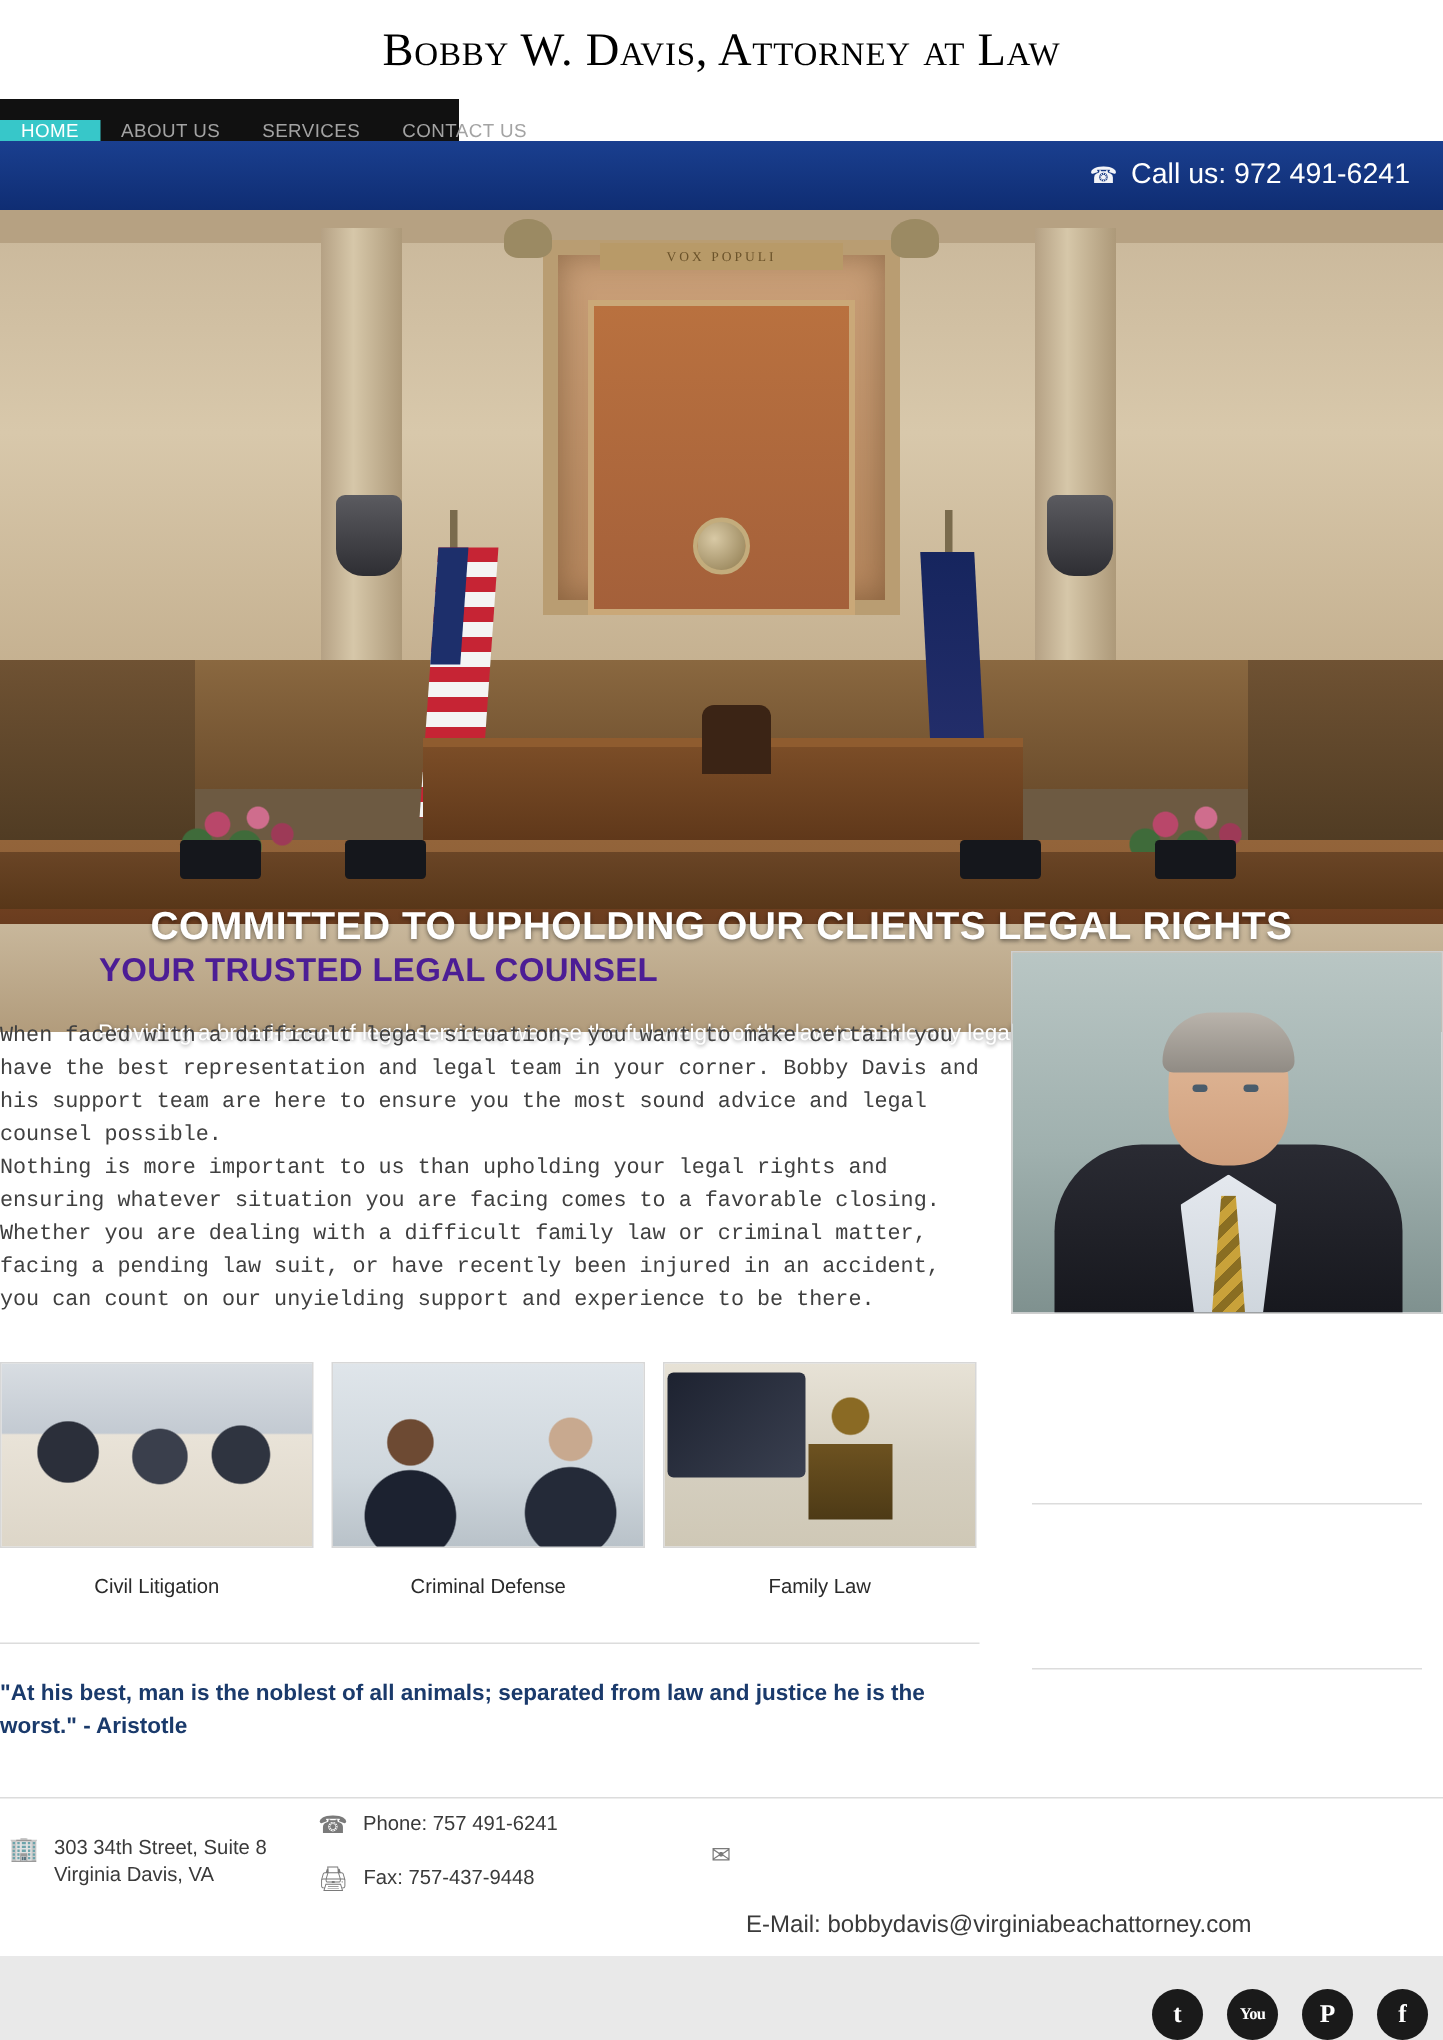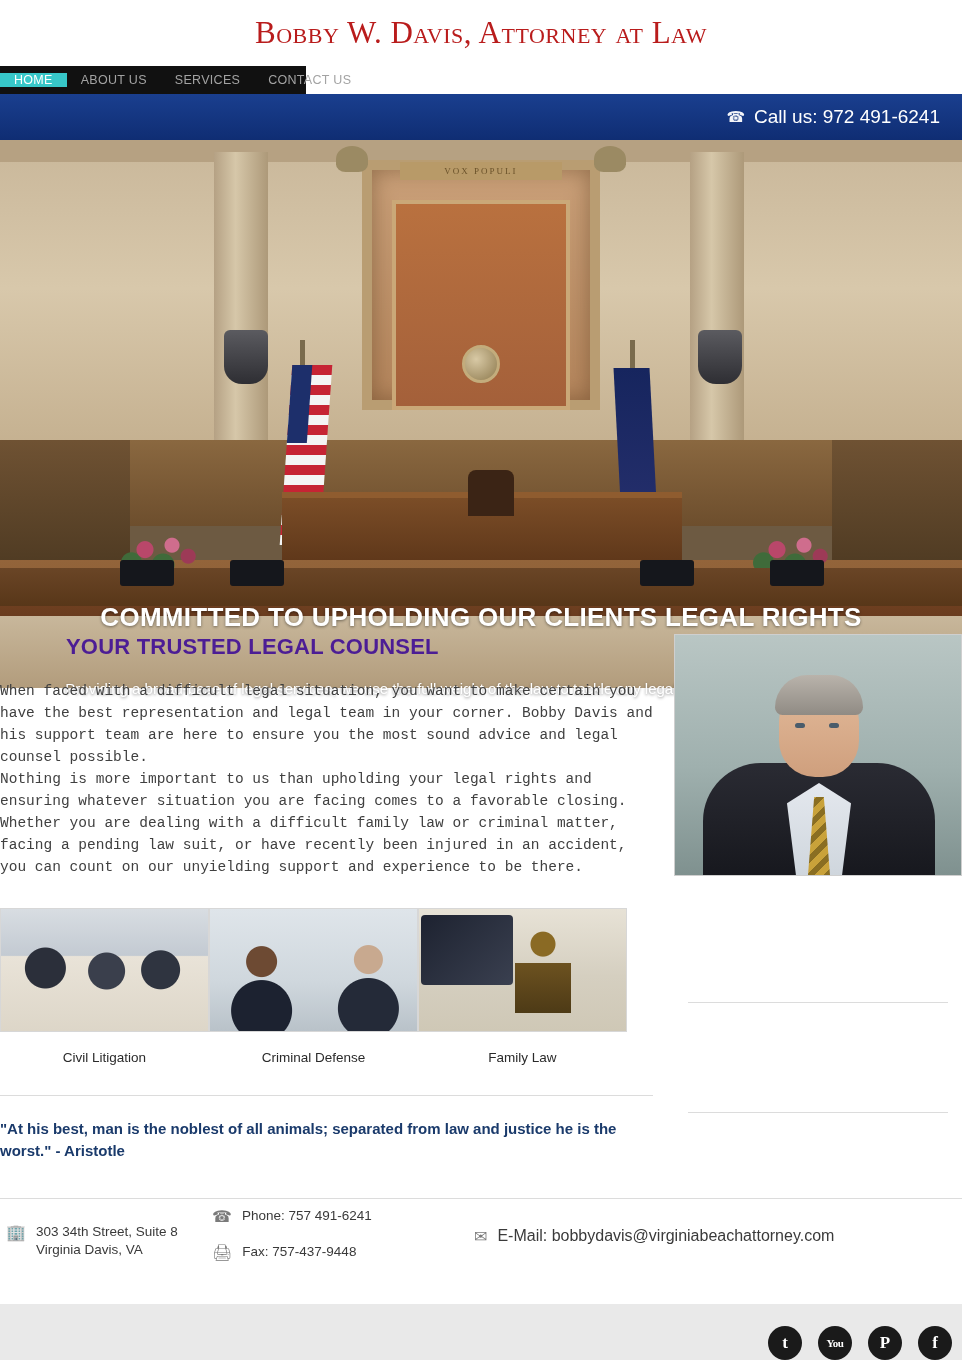--- a/index.html
+++ b/index.html
@@ -16,33 +16,33 @@
   .site-title-bar {
     height: 66px;
     display: flex;
     align-items: center;
     justify-content: center;
     background: #ffffff;
   }
   .site-title {
     font-family: "Liberation Serif", serif;
     font-size: 31px;
-    color: #b91c1c;
+    color: #000000;
     letter-spacing: 0.5px;
     font-variant: small-caps;
     font-weight: normal;
     text-align: center;
   }
 
   
   .nav-bar {
     background: #111111;
     height: 28px;
     display: flex;
-    align-items: center;
+    align-items: flex-end;
     width: 306px;
   }
   .nav-item {
     display: flex;
     align-items: center;
     padding: 0 14px;
     color: #a3a3a3;
     font-size: 12.5px;
     letter-spacing: 0.3px;
     text-transform: uppercase;
@@ -233,20 +233,21 @@
     font-family: Liberation Mono, monospace;
   }
   .body-copy p { margin: 0; }
 
   .areas-title { text-align: center; margin-top: 18px; width: 653px; }
 
   .cards {
     display: flex;
     width: 653px;
     margin-top: 30px;
+    gap: 12px;
   }
   .card { width: 209px; }
   .card-img {
     height: 124px;
     border: 1px solid #d7d7d7;
     position: relative;
     overflow: hidden;
   }
   .card-label {
     text-align: center;
@@ -357,21 +358,21 @@
     margin-top: 36px;
     height: 106px;
   }
   .fi-item { position: absolute; display: flex; align-items: flex-start; }
   .fi-address { left: 6px; top: 24px; }
   .fi-phone { left: 212px; top: 8px; }
   .fi-fax { left: 212px; top: 44px; }
   .fi-email { left: 474px; top: 28px; }
   .fi-icon { margin-right: 10px; color: #7a7a7a; }
   .fi-text { font-size: 13.5px; color: #3a3a3a; line-height: 18px; }
-  .fi-email .fi-text { font-size: 16px; }
+  .fi-email .fi-text { font-size: 16px; margin-top: 48px; }
 
   
   .footer-bar {
     background: #e9e9e9;
     height: 92px;
     position: relative;
   }
   .social {
     position: absolute; right: 10px; top: 22px;
     display: flex; gap: 16px;

